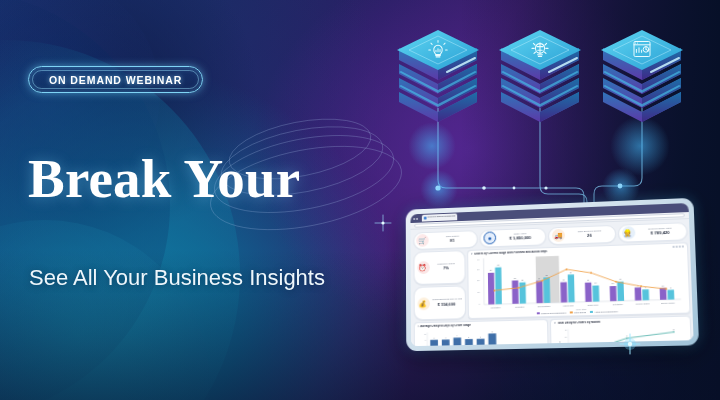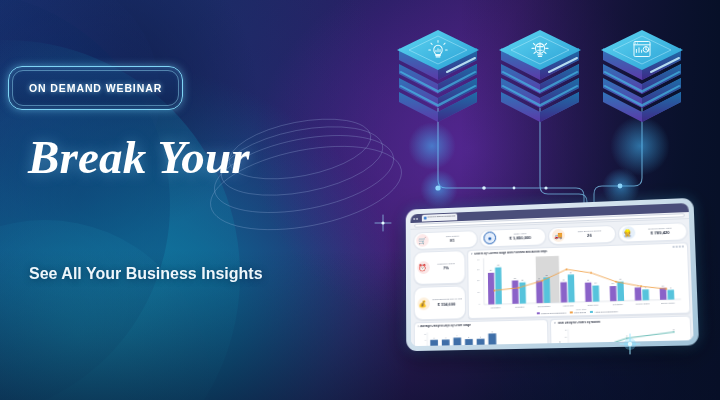--- a/index.html
+++ b/index.html
@@ -37,44 +37,44 @@
   
   .blob-br { position:absolute; right:-60px; bottom:-90px; width:280px; height:240px; border-radius:50%;
     background:radial-gradient(circle at 40% 40%, rgba(25,30,92,.55) 0%, rgba(25,30,92,0) 70%); }
 
   
   .rings { position:absolute; left:195px; top:105px; width:210px; height:135px; }
   .rings svg { display:block; overflow:visible; }
 
   
   .badge {
-    position:absolute; left:8px; top:66px; height:44px; padding:0 20px;
+    position:absolute; left:28px; top:66px; height:27px; padding:0 20px;
     display:flex; align-items:center; justify-content:center;
     border:1.4px solid #7fd4f5; border-radius:14px;
     background:linear-gradient(180deg, rgba(24,60,120,.55), rgba(14,36,86,.55));
     box-shadow:0 0 9px rgba(110,205,245,.55), inset 0 0 7px rgba(120,210,250,.35);
   }
   .badge::after{
     content:""; position:absolute; left:3px; top:3px; right:3px; bottom:3px;
     border:1px solid rgba(150,225,250,.45); border-radius:11px; pointer-events:none;
   }
   .badge span {
     font-size:10.5px; font-weight:bold; letter-spacing:.9px; color:#ffffff;
     text-shadow:0 0 5px rgba(140,215,250,.8);
   }
   h1.headline {
-    position:absolute; left:28px; top:134px; width:360px;
-    font-family:"Liberation Serif", serif; font-style:italic; font-weight:bold;
-    font-size:47px; line-height:.99; color:#ffffff; letter-spacing:.2px;
+    position:absolute; left:28px; top:152px; width:360px;
+    font-family:"Liberation Serif", serif; font-weight:bold;
+    font-size:55px; line-height:.99; color:#ffffff; letter-spacing:.2px;
     text-shadow:0 1px 14px rgba(120,200,245,.45);
   }
   h1.headline .l2 { display:block; }
   p.subhead {
     position:absolute; left:29px; top:264px; width:350px;
-    font-size:16px; line-height:1.3; color:#eef6fb; font-weight:bold;
+    font-size:22px; line-height:1.3; color:#eef6fb; font-weight:normal;
     text-shadow:0 1px 6px rgba(0,30,60,.5);
   }
   p.subhead .l2 { display:block; }
 
   
   .art { position:absolute; left:380px; top:0; width:340px; height:400px; }
 
   
   .stack { position:absolute; width:86px; height:100px; }
 

